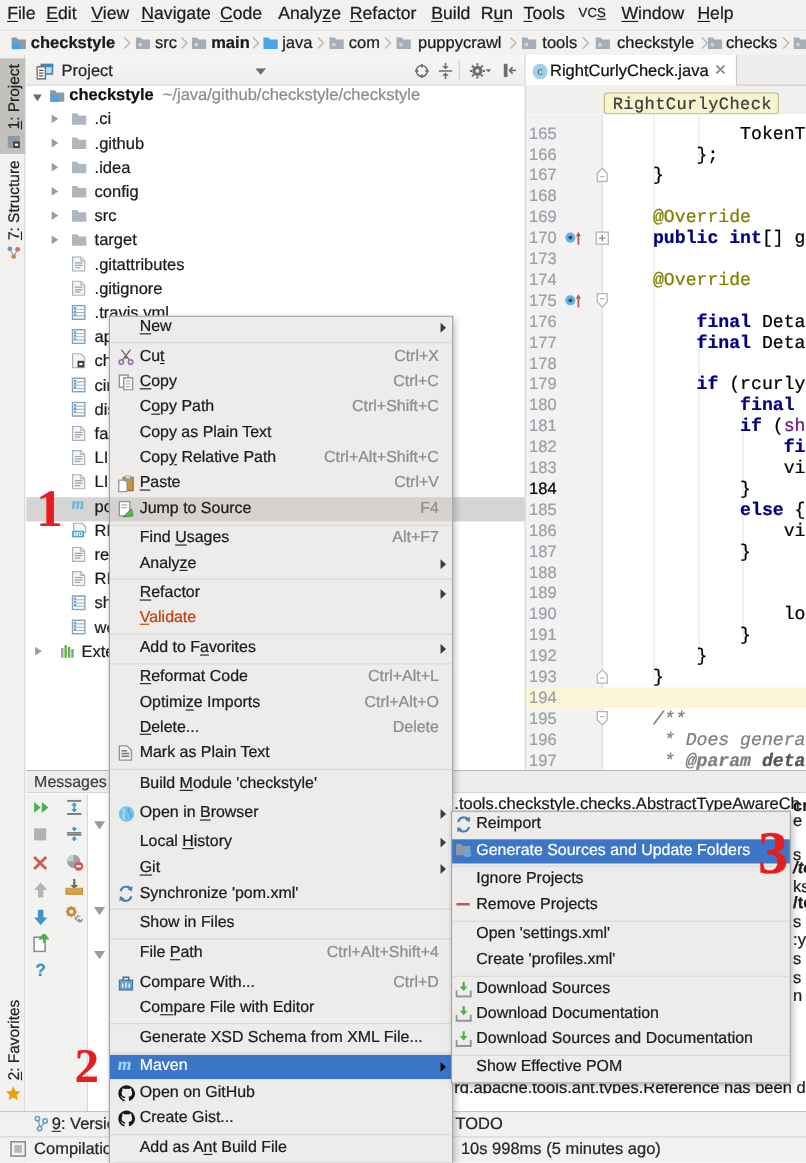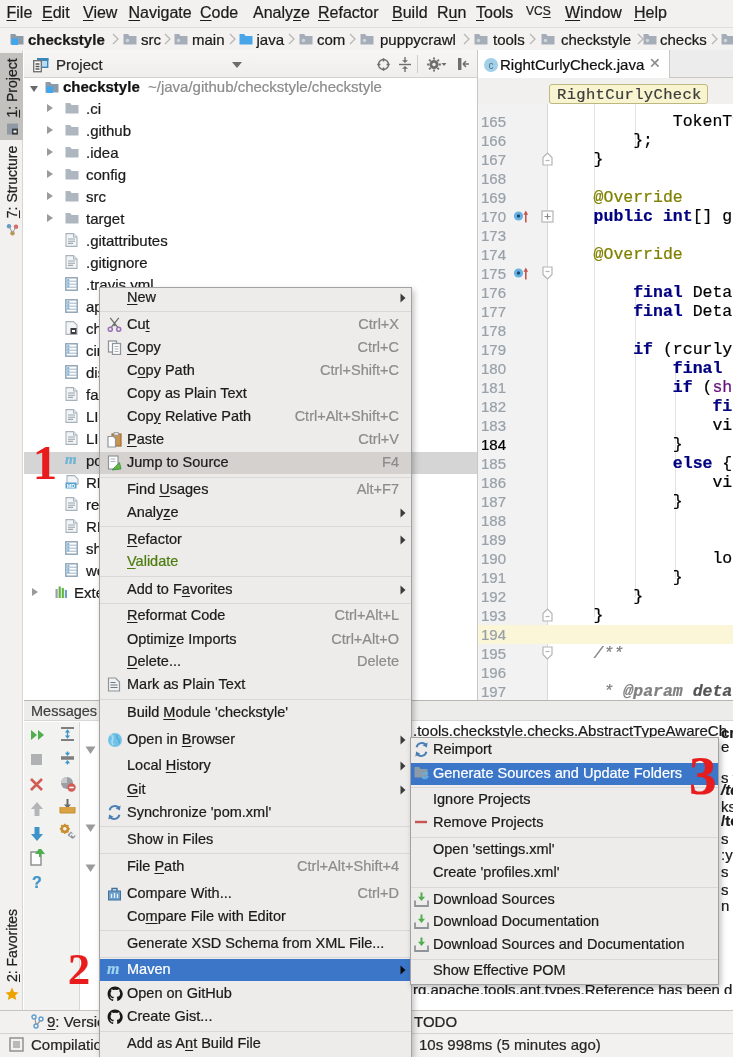--- a/index.html
+++ b/index.html
@@ -31,21 +31,21 @@
 <div class="abs" style="left:28px;top:31px;font-size:15px;font-weight:bold;color:#1a1a1a">checkstyle</div>
 <svg class="abs" style="left:122.5px;top:33px" width="14" height="12" viewBox="0 0 14 12">
     <path d="M0.5 1 h4.6 l1.5 2 h6.9 v8.5 h-13 z" fill="#a5aeb8"></path>
     <circle cx="4.5" cy="7.5" r="1.7" fill="#cfd6dc"></circle>
   </svg>
 <div class="abs" style="left:141px;top:31px;font-size:15px;font-weight:normal;color:#1a1a1a">src</div>
 <svg class="abs" style="left:174px;top:33px" width="14" height="12" viewBox="0 0 14 12">
     <path d="M0.5 1 h4.6 l1.5 2 h6.9 v8.5 h-13 z" fill="#a5aeb8"></path>
     <circle cx="4.5" cy="7.5" r="1.7" fill="#cfd6dc"></circle>
   </svg>
-<div class="abs" style="left:192px;top:31px;font-size:15px;font-weight:normal;color:#1a1a1a">main</div>
+<div class="abs" style="left:192px;top:31px;font-size:15px;font-weight:bold;color:#1a1a1a">main</div>
 <svg class="abs" style="left:239px;top:33px" width="14" height="12" viewBox="0 0 14 12">
     <path d="M0.5 1 h4.6 l1.5 2 h6.9 v8.5 h-13 z" fill="#47a5e8"></path>
   </svg>
 <div class="abs" style="left:256.5px;top:31px;font-size:15px;font-weight:normal;color:#1a1a1a">java</div>
 <svg class="abs" style="left:299px;top:33px" width="14" height="12" viewBox="0 0 14 12">
     <path d="M0.5 1 h4.6 l1.5 2 h6.9 v8.5 h-13 z" fill="#a5aeb8"></path>
     <circle cx="4.5" cy="7.5" r="1.7" fill="#cfd6dc"></circle>
   </svg>
 <div class="abs" style="left:317px;top:31px;font-size:15px;font-weight:normal;color:#1a1a1a">com</div>
 <svg class="abs" style="left:360px;top:33px" width="14" height="12" viewBox="0 0 14 12">
@@ -386,20 +386,21 @@
 <div class="abs" style="left:3px;top:464.5px;font-size:15px;color:#99a1a9;line-height:17px">191</div>
 <div class="abs mono" style="left:76px;top:463.5px;font-size:16.5px;line-height:19px;color:#000;white-space:pre">            }</div>
 <div class="abs" style="left:3px;top:483.5px;font-size:15px;color:#99a1a9;line-height:17px">192</div>
 <div class="abs mono" style="left:76px;top:482.5px;font-size:16.5px;line-height:19px;color:#000;white-space:pre">        }</div>
 <div class="abs" style="left:3px;top:502.5px;font-size:15px;color:#99a1a9;line-height:17px">193</div>
 <div class="abs mono" style="left:76px;top:501.5px;font-size:16.5px;line-height:19px;color:#000;white-space:pre">    }</div>
 <div class="abs" style="left:3px;top:521.5px;font-size:15px;color:#99a1a9;line-height:17px">194</div>
 <div class="abs" style="left:3px;top:540.5px;font-size:15px;color:#99a1a9;line-height:17px">195</div>
 <div class="abs mono" style="left:76px;top:539.5px;font-size:16.5px;line-height:19px;color:#000;white-space:pre">    <span style="color:#808080;font-style:italic">/**</span></div>
 <div class="abs" style="left:3px;top:559.5px;font-size:15px;color:#99a1a9;line-height:17px">196</div>
+<div class="abs mono" style="left:76px;top:558.5px;font-size:16.5px;line-height:19px;color:#000;white-space:pre">     <span style="color:#808080;font-style:italic">* Does genera</span></div>
 <div class="abs" style="left:3px;top:578.5px;font-size:15px;color:#99a1a9;line-height:17px">197</div>
 <div class="abs mono" style="left:76px;top:577.5px;font-size:16.5px;line-height:19px;color:#000;white-space:pre">     <span style="color:#808080;font-style:italic">* <b>@param</b> <b style="color:#555">deta</b></span></div>
 <svg class="abs" style="left:35px;top:104.5px" width="18" height="14" viewBox="0 0 18 14">
       <circle cx="5.5" cy="7" r="4.6" fill="#67b2e2"></circle>
       <circle cx="5.5" cy="7" r="1.7" fill="#1c4a70"></circle>
       <path d="M12.8 13.5 V5" stroke="#c4554d" stroke-width="1.6"></path>
       <path d="M12.8 1.6 L10.5 5.7 h4.6 Z" fill="#c4554d"></path>
     </svg>
 <svg class="abs" style="left:35px;top:161.5px" width="18" height="14" viewBox="0 0 18 14">
       <circle cx="5.5" cy="7" r="4.6" fill="#67b2e2"></circle>
@@ -569,21 +570,21 @@
 <div class="abs" style="right:334px;top:481px;font-size:14.5px;color:#8c8c8c">Alt+F7</div>
 <div class="abs" style="left:127px;top:504px;font-size:14.5px;color:#1b1b1b;white-space:nowrap">Analy<u>z</u>e</div>
 <svg class="abs" style="left:400px;top:508px" width="6" height="10" viewBox="0 0 6 10">
     <path d="M0.5 0.5 L5.5 5 L0.5 9.5 Z" fill="#3c3c3c"></path>
   </svg>
 <div class="abs" style="left:100px;top:526px;width:311px;height:1px;background:#d8d8d8"></div>
 <div class="abs" style="left:127px;top:531px;font-size:14.5px;color:#1b1b1b;white-space:nowrap"><u>R</u>efactor</div>
 <svg class="abs" style="left:400px;top:535px" width="6" height="10" viewBox="0 0 6 10">
     <path d="M0.5 0.5 L5.5 5 L0.5 9.5 Z" fill="#3c3c3c"></path>
   </svg>
-<div class="abs" style="left:127px;top:553px;font-size:14.5px;color:#4d7c0f;white-space:nowrap"><u>V</u>alidate</div>
+<div class="abs" style="left:127px;top:553px;font-size:14.5px;color:#c2410c;white-space:nowrap"><u>V</u>alidate</div>
 <div class="abs" style="left:100px;top:576px;width:311px;height:1px;background:#d8d8d8"></div>
 <div class="abs" style="left:127px;top:581px;font-size:14.5px;color:#1b1b1b;white-space:nowrap">Add to F<u>a</u>vorites</div>
 <svg class="abs" style="left:400px;top:585px" width="6" height="10" viewBox="0 0 6 10">
     <path d="M0.5 0.5 L5.5 5 L0.5 9.5 Z" fill="#3c3c3c"></path>
   </svg>
 <div class="abs" style="left:100px;top:603px;width:311px;height:1px;background:#d8d8d8"></div>
 <div class="abs" style="left:127px;top:607px;font-size:14.5px;color:#1b1b1b;white-space:nowrap"><u>R</u>eformat Code</div>
 <div class="abs" style="right:334px;top:607px;font-size:14.5px;color:#8c8c8c">Ctrl+Alt+L</div>
 <div class="abs" style="left:127px;top:631px;font-size:14.5px;color:#1b1b1b;white-space:nowrap">Optimi<u>z</u>e Imports</div>
 <div class="abs" style="right:334px;top:631px;font-size:14.5px;color:#8c8c8c">Ctrl+Alt+O</div>

